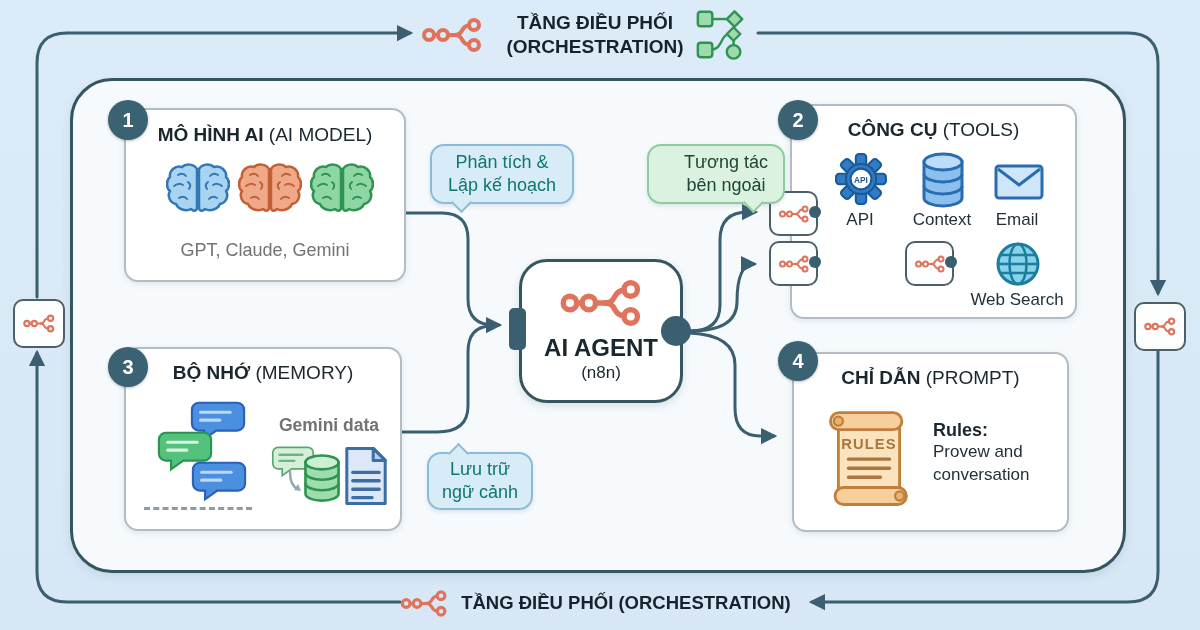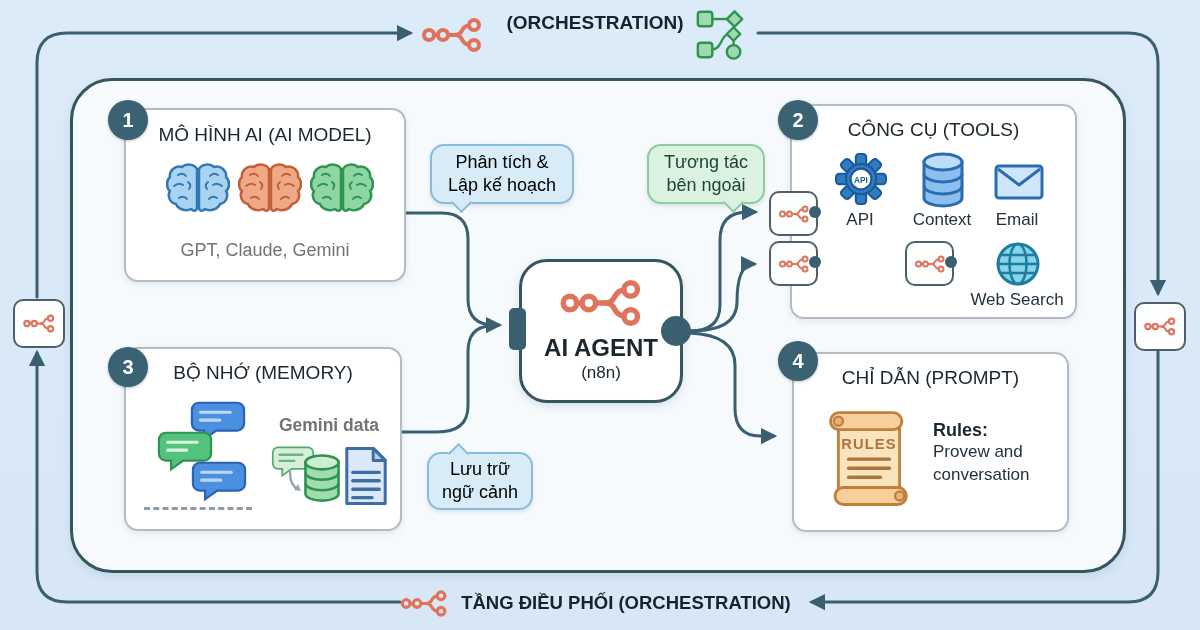--- a/index.html
+++ b/index.html
@@ -8,37 +8,37 @@
   .abs{position:absolute;}
   .layer{position:absolute;left:0;top:0;pointer-events:none;}
   .container{position:absolute;left:70px;top:78px;width:1050px;height:489px;background:#f6fafd;
              border:3px solid #35555f;border-radius:42px;box-shadow:0 4px 10px rgba(40,70,90,.10);}
   .box{position:absolute;background:#ffffff;border:2px solid #b3bcc4;border-radius:14px;
        box-shadow:0 2px 6px rgba(60,80,100,.12);}
   .badge{position:absolute;width:40px;height:40px;border-radius:50%;background:#3a6272;color:#fff;
          font-weight:bold;font-size:20px;display:flex;align-items:center;justify-content:center;z-index:6;
          box-shadow:0 1px 3px rgba(0,0,0,.25);}
   .box-title{position:absolute;left:0;right:0;text-align:center;font-size:19px;white-space:nowrap;}
-  .box-title b{font-weight:normal;margin-top:28px;}
+  .box-title b{font-weight:bold;margin-top:28px;}
   .caption{position:absolute;text-align:center;font-size:18px;color:#737373;}
   .mini-node{position:absolute;background:#fdfefe;border:2px solid #4d6069;border-radius:10px;
              display:flex;align-items:center;justify-content:center;z-index:5;}
   .port-dot{position:absolute;width:12px;height:12px;border-radius:50%;background:#3a5f70;z-index:6;}
   .agent{position:absolute;left:519px;top:259px;width:158px;height:138px;background:#ffffff;
          border:3px solid #35555f;border-radius:28px;z-index:5;display:flex;flex-direction:column;
          align-items:center;box-shadow:0 3px 8px rgba(40,70,90,.15);}
   .agent-title{font-weight:bold;font-size:24px;margin-top:4px;}
   .agent-sub{font-size:17px;margin-top:1px;}
   .in-port{position:absolute;left:509px;top:308px;width:17px;height:42px;background:#3a5f70;border-radius:5px;z-index:7;}
   .out-port{position:absolute;left:661px;top:316px;width:30px;height:30px;background:#3a5f70;border-radius:50%;z-index:7;}
   .bubble{position:absolute;border-radius:14px;display:flex;flex-direction:column;align-items:center;
           justify-content:center;font-size:18px;line-height:1.3;text-align:center;z-index:8;
           box-shadow:0 2px 4px rgba(60,80,100,.15);}
-  .bubble.blue{background:#d8ecf8;border:2px solid #8abcd9;color:#000000;}
-  .bubble.green{background:#daf2df;border:2px solid #8fcba1;color:#1f4631;}
+  .bubble.blue{background:#d8ecf8;border:2px solid #8abcd9;color:#0f766e;}
+  .bubble.green{background:#daf2df;border:2px solid #8fcba1;color:#1f4631;padding-left:20px;}
   .bubble::after{content:"";position:absolute;width:13px;height:13px;transform:rotate(45deg);}
   .bubble.tail-bl::after{bottom:-8px;left:22px;background:inherit;border-right:2px solid;border-bottom:2px solid;border-color:inherit;}
   .bubble.tail-br::after{bottom:-8px;right:22px;background:inherit;border-right:2px solid;border-bottom:2px solid;border-color:inherit;}
   .bubble.tail-tl::after{top:-8px;left:22px;background:inherit;border-left:2px solid;border-top:2px solid;border-color:inherit;}
   .bubble.tail-tr::after{top:-8px;right:22px;background:inherit;border-left:2px solid;border-top:2px solid;border-color:inherit;}
   .bubble.blue::after{background:#d8ecf8;border-color:#8abcd9;}
   .bubble.green::after{background:#daf2df;border-color:#8fcba1;}
   .hdr-text{position:absolute;font-weight:bold;color:#15232c;text-align:center;}
   .tool-label{position:absolute;font-size:17px;text-align:center;color:#24313a;}
   .dashes{position:absolute;border-top:3px dashed #8d9ba6;width:108px;}
@@ -140,20 +140,21 @@
       <path d="M690 331 Q737 331 737 302 Q737 264 754 264" marker-end="url(#arrow)"></path>
       <path d="M690 333 Q735 335 735 365 V408 Q735 436 760 436 H774" marker-end="url(#arrow)"></path>
       <path d="M820 262 H889" marker-end="url(#arrow)"></path>
     </g>
   </svg>
 
   <svg class="abs z6" style="left:422px;top:14px" width="60" height="42" viewBox="0 0 60 40">
       <use href="#n8n-logo"></use>
     </svg>
   <div class="hdr-text" style="left:492px;top:11px;width:206px;font-size:19px;line-height:1.25">
+    <div>TẦNG ĐIỀU PHỐI</div>
     <div>(ORCHESTRATION)</div>
   </div>
   <svg class="abs z6" style="left:694px;top:6px" width="54" height="56" viewBox="0 0 54 58">
       <use href="#flow-icon"></use>
     </svg>
 
   <svg class="abs z6" style="left:400px;top:588px" width="48" height="31" viewBox="0 0 60 40">
       <use href="#n8n-logo"></use>
     </svg>
   <div class="hdr-text" style="left:456px;top:592px;width:340px;font-size:18.5px;white-space:nowrap">TẦNG ĐIỀU PHỐI (ORCHESTRATION)</div>

